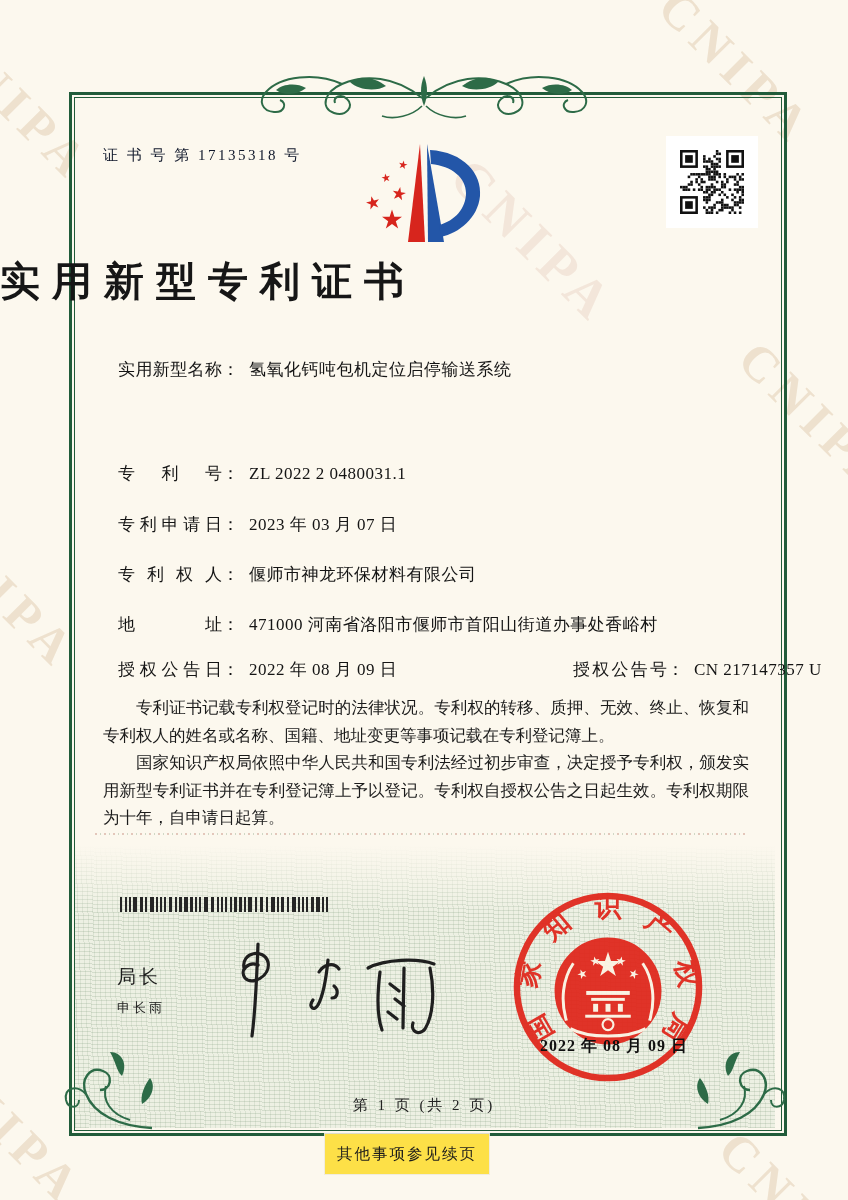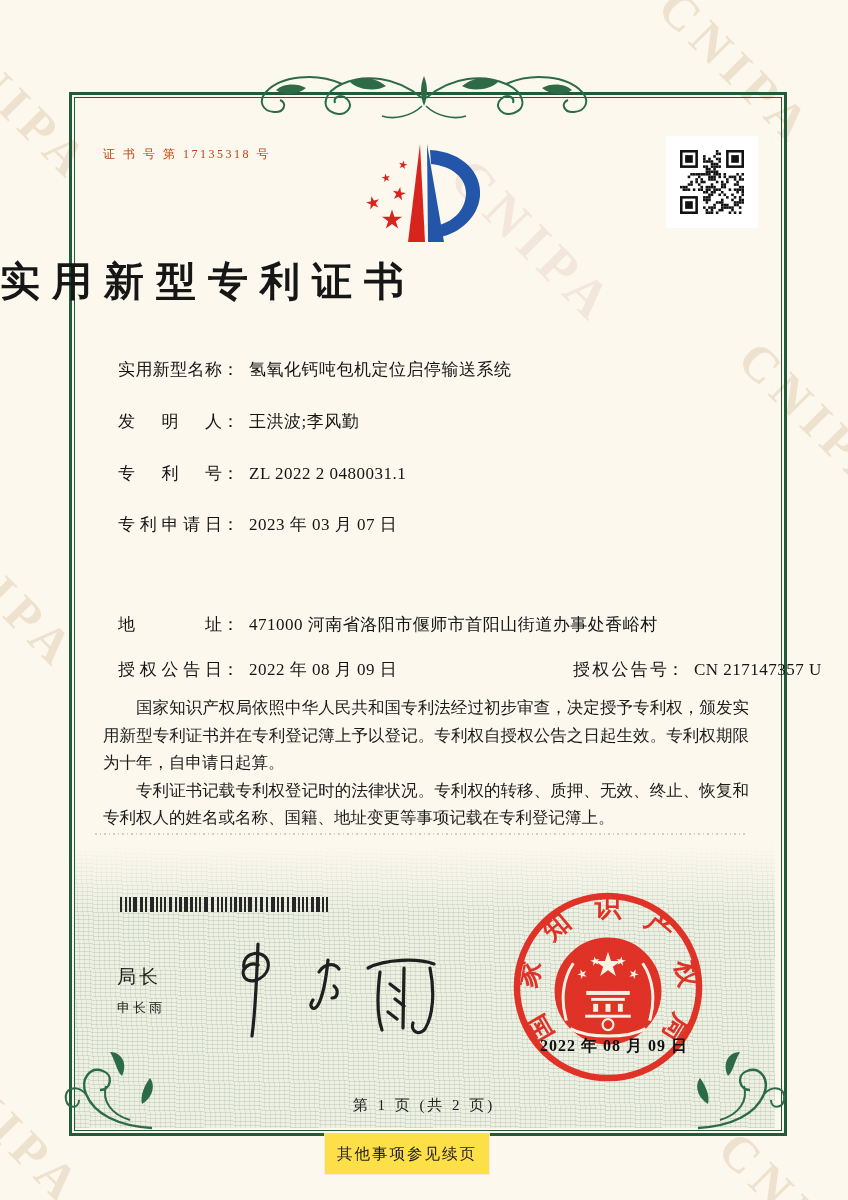--- a/index.html
+++ b/index.html
@@ -31,21 +31,21 @@
     background:repeating-linear-gradient(90deg,#b56a5a 0 2px,transparent 2px 5px,#7b9a77 5px 6px,transparent 6px 9px);
   }
   
   .frame{
     left:69px;top:92px;width:712px;height:1038px;z-index:2;
     border:3px solid #215c3a;pointer-events:none;
   }
   .frame-inner{position:absolute;inset:2px;border:1px solid #215c3a;}
   .orn{z-index:3;}
   
-  .cert-no{left:103px;top:146px;font-size:12px;letter-spacing:2.5px;color:#c2410c;z-index:4;}
+  .cert-no{left:103px;top:146px;font-size:15px;letter-spacing:2.5px;color:#0f172a;z-index:4;}
   .qr-box{left:666px;top:136px;width:92px;height:92px;background:#ffffff;z-index:4;
     display:flex;align-items:center;justify-content:center;}
   .title{
     left:0;top:254px;width:848px;z-index:4;
     font-size:40px;font-weight:bold;letter-spacing:12px;color:#161616;
   }
   
   .field-row{position:absolute;left:118px;font-size:17px;color:#141414;z-index:4;white-space:nowrap;}
   .flabel{display:inline-block;width:104px;text-align:justify;text-align-last:justify;vertical-align:bottom;}
   .fcolon{margin-right:10px;}
@@ -325,42 +325,42 @@
           <rect x="23" y="24" width="1" height="1"></rect>
         </g>
       </svg>
   </div>
 
   <div class="abs title">实用新型专利证书</div>
 
   <div class="field-row" style="top:358px;">
     <span class="flabel">实用新型名称</span><span class="fcolon">：</span><span class="fvalue">氢氧化钙吨包机定位启停输送系统</span>
   </div>
-  <div class="field-row" style="top:410px;">
-    <span class="flabel">发明人</span><span class="fcolon">：</span><span class="fvalue">王洪波;李风勤</span>
-  </div>
   <div class="field-row" style="top:462px;">
     <span class="flabel">专利号</span><span class="fcolon">：</span><span class="fvalue">ZL 2022 2 0480031.1</span>
   </div>
   <div class="field-row" style="top:513px;">
     <span class="flabel">专利申请日</span><span class="fcolon">：</span><span class="fvalue">2023 年 03 月 07 日</span>
+  </div>
+  <div class="field-row" style="top:563px;">
+    <span class="flabel">专利权人</span><span class="fcolon">：</span><span class="fvalue">偃师市神龙环保材料有限公司</span>
   </div>
   <div class="field-row" style="top:613px;">
     <span class="flabel">地址</span><span class="fcolon">：</span><span class="fvalue">471000 河南省洛阳市偃师市首阳山街道办事处香峪村</span>
   </div>
   <div class="field-row" style="top:658px;width:630px;">
     <span class="flabel">授权公告日</span><span class="fcolon">：</span><span class="fvalue">2022 年 08 月 09 日</span>
     <span class="grant-no">
       <span class="flabel" style="width:94px;">授权公告号</span><span class="fcolon">：</span><span class="fvalue">CN 217147357 U</span>
     </span>
   </div>
 
   <div class="abs body-text">
+    <p>专利证书记载专利权登记时的法律状况。专利权的转移、质押、无效、终止、恢复和专利权人的姓名或名称、国籍、地址变更等事项记载在专利登记簿上。</p>
     <p>国家知识产权局依照中华人民共和国专利法经过初步审查，决定授予专利权，颁发实用新型专利证书并在专利登记簿上予以登记。专利权自授权公告之日起生效。专利权期限为十年，自申请日起算。</p>
-    <p>专利证书记载专利权登记时的法律状况。专利权的转移、质押、无效、终止、恢复和专利权人的姓名或名称、国籍、地址变更等事项记载在专利登记簿上。</p>
   </div>
 
   <div class="abs barcode"><svg width="216" height="15" viewBox="0 0 216 15" fill="#262626">
         <rect x="0" y="0" width="2" height="15"></rect>
         <rect x="5" y="0" width="2" height="15"></rect>
         <rect x="9" y="0" width="2" height="15"></rect>
         <rect x="13" y="0" width="4" height="15"></rect>
         <rect x="20" y="0" width="3" height="15"></rect>
         <rect x="25" y="0" width="2" height="15"></rect>
         <rect x="30" y="0" width="4" height="15"></rect>

